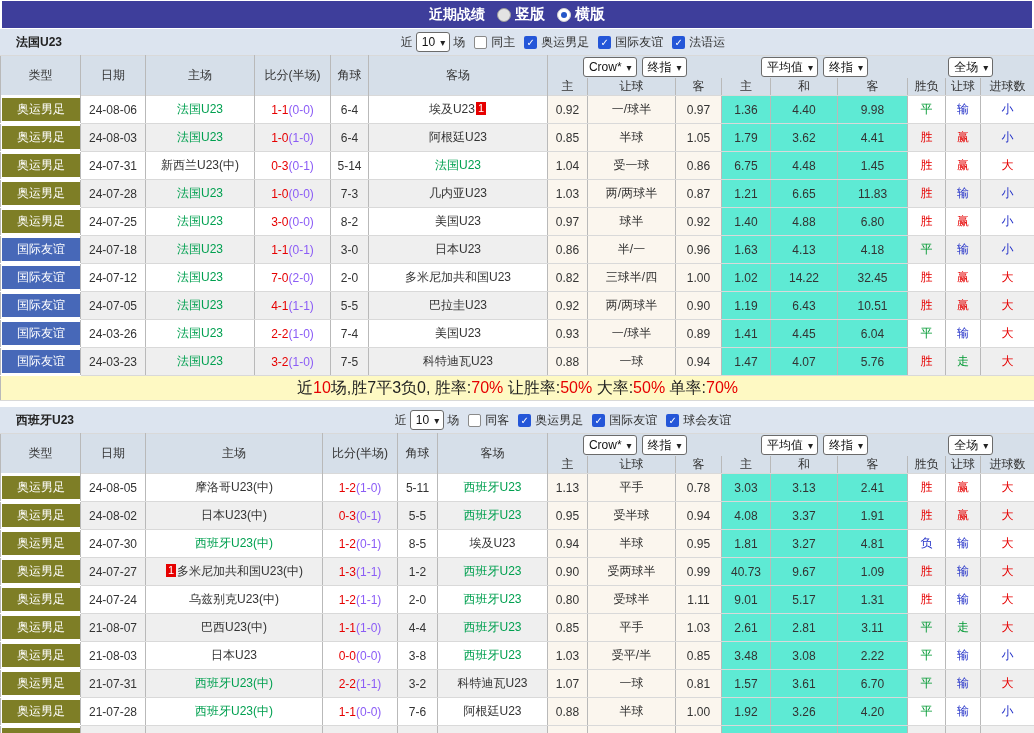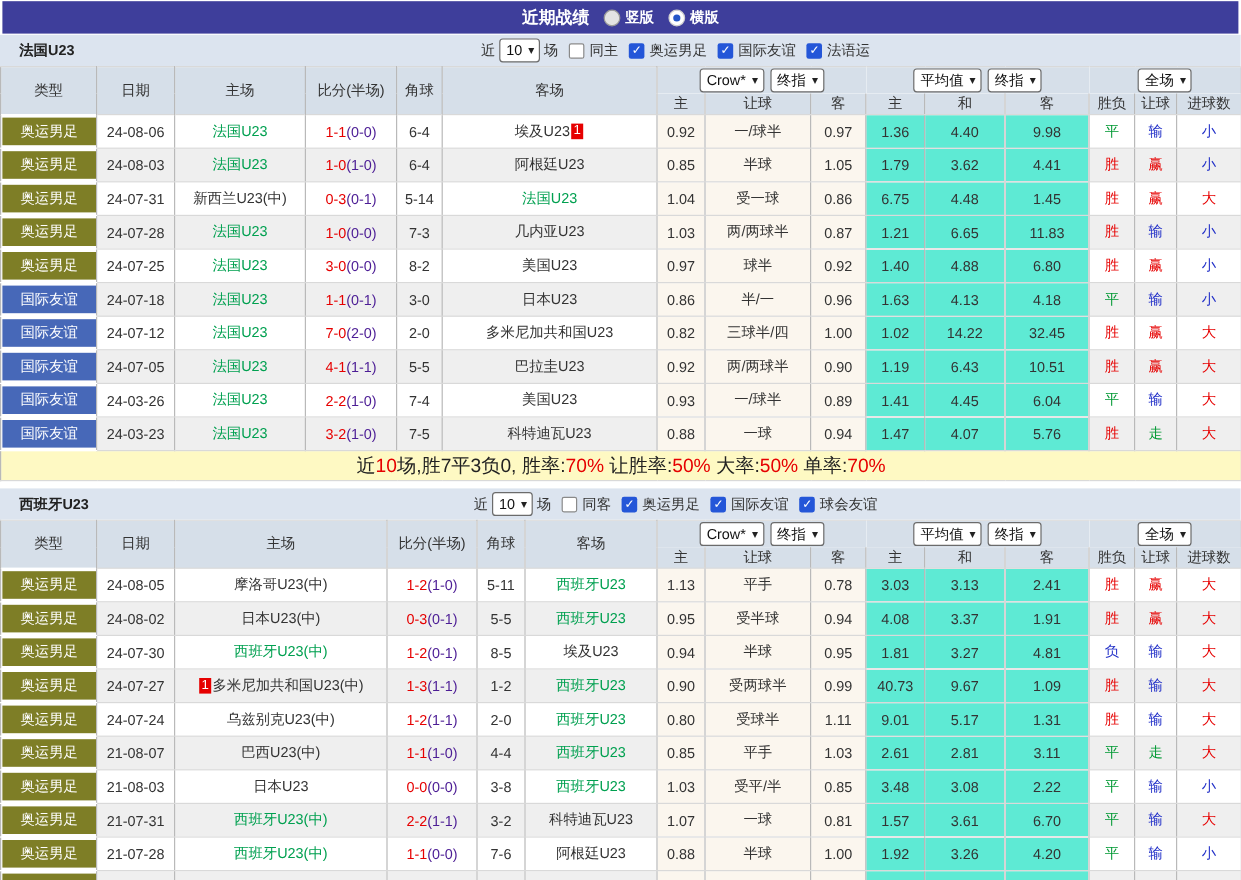--- a/index.html
+++ b/index.html
@@ -1,20 +1,20 @@
 <!DOCTYPE html>
 <html><head>
 <meta charset="utf-8">
 <style>
   html,body{margin:0;padding:0;background:#fff;}
   body{width:1034px;font-family:"Liberation Sans","DejaVu Sans",sans-serif;font-size:12px;color:#333;}
   
   .titlebar{margin:1px 2px;height:27px;background:#3e3e9b;color:#fff;display:flex;align-items:center;justify-content:center;gap:12px;}
   .titlebar .title{font-size:14px;font-weight:bold;}
-  .radio-opt{display:flex;align-items:center;gap:4px;font-size:12px;font-weight:bold;cursor:pointer;}
+  .radio-opt{display:flex;align-items:center;gap:4px;font-size:15px;font-weight:bold;cursor:pointer;}
   .radio{width:12px;height:12px;border-radius:50%;display:inline-flex;align-items:center;justify-content:center;}
   .radio-plain{background:#e3e3e3;border:1px solid #9a9a9a;}
   .radio-selected{background:#fff;border:1px solid #cfcfcf;}
   .radio-selected .dot{width:6px;height:6px;border-radius:50%;background:#2456c8;}
   
   .filter-row{height:26px;background:#dce4ef;position:relative;display:flex;align-items:center;}
   .sec2 .filter-row{margin-top:6px;}
   .team-title{position:absolute;left:16px;font-weight:bold;color:#222;}
   .filter-controls{margin:0 auto;display:flex;align-items:center;gap:3px;transform:translateX(46px);}
   .fake-select{display:inline-flex;align-items:center;gap:5px;background:#fff;border:1px solid #6b6b6b;border-radius:3px;padding:1px 4px 1px 5px;height:16px;line-height:15px;color:#111;cursor:pointer;}
@@ -37,21 +37,21 @@
   tbody tr:nth-child(even) td{background:#efefef;}
   td.beige.beige{background:#fbf6ee;}
   td.lblue.lblue{background:#5eead4;}
   td.type-cell{background:#fff !important;border-top-color:#fff;border-bottom-color:#fff;padding:1px 0 1px 1px;}
   .type-chip{display:block;height:23px;line-height:23px;color:#fff;font-size:12px;}
   .type-chip.olympic{background:#7e7e26;}
   .type-chip.friendly{background:#4768b8;}
   .team-name{color:#333;}
   .team-name.green{color:#00a050;}
   .score-main{color:#e60000;}
-  .score-half{color:#4c1d95;}
+  .score-half{color:#8b5cf6;}
   .badge{display:inline-block;background:#e60000;color:#fff;font-size:11px;line-height:13px;padding:0 2px;margin:0 1px;vertical-align:1px;}
   .res{font-weight:normal;}
   .res.red{color:#e60000;}
   .res.blue{color:#2230c8;}
   .res.green{color:#009933;}
   tfoot td{height:24px;background:#fef9c3;color:#222;font-size:16px;}
   .rednum{color:#e60000;}
 </style>
 </head>
 <body>

